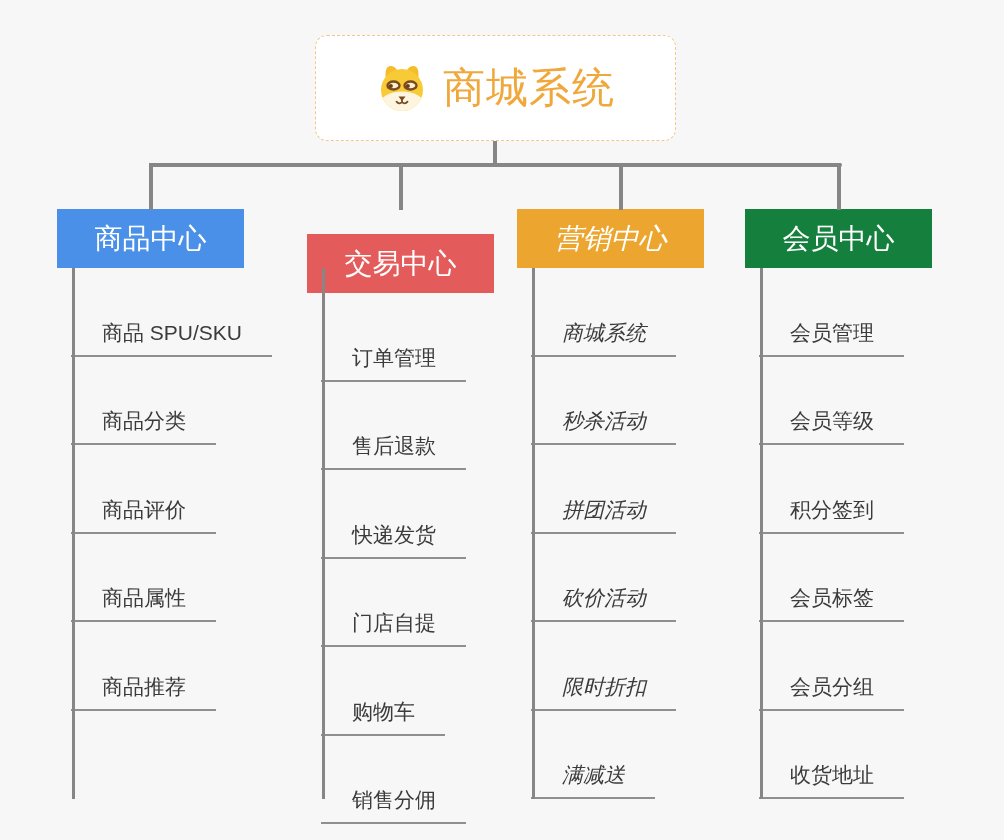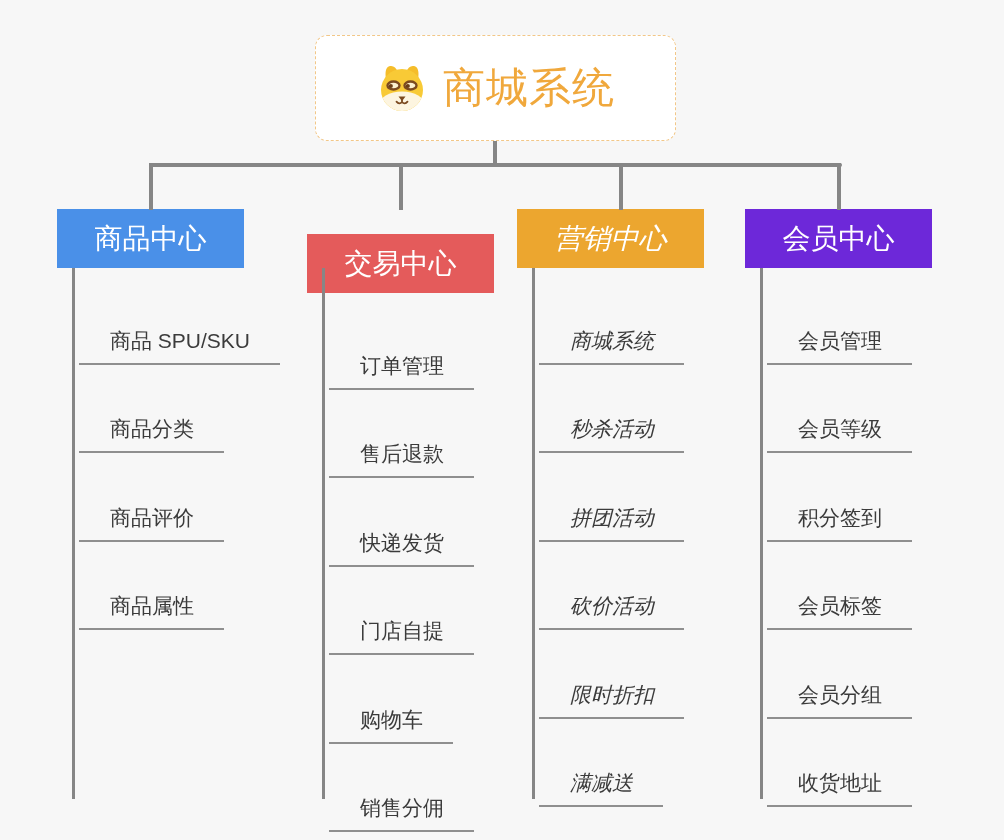--- a/index.html
+++ b/index.html
@@ -69,21 +69,21 @@
   .branch-vline {
     position: absolute;
     left: 15px;
     top: 59px;
     width: 3px;
     height: 531px;
     background: var(--connector, #868686);
   }
   .branch-items {
     list-style: none;
-    margin: 8px;
+    margin: 0;
     padding: 0 0 0 14px;
   }
   .item {
     height: 88.5px;
     display: flex;
     align-items: flex-end;
   }
   .item-label {
     display: inline-block;
     padding: 0 30px 8px 31px;
@@ -133,20 +133,23 @@
         </li>
         <li class="item">
           <span class="item-label">商品分类</span>
         </li>
         <li class="item">
           <span class="item-label">商品评价</span>
         </li>
         <li class="item">
           <span class="item-label">商品属性</span>
         </li>
+        <li class="item">
+          <span class="item-label">商品推荐</span>
+        </li>
       </ul>
     </div>
   <div class="connector drop" style="left: 149px;"></div>
     <div class="branch" style="left: 307px;">
       <div class="branch-box" style="background: rgb(228, 91, 91); margin-top: 25px;">
         <span class="branch-label">交易中心</span>
       </div>
       <div class="branch-vline"></div>
       <ul class="branch-items">
         <li class="item">
@@ -191,21 +194,21 @@
         <li class="item">
           <span class="item-label">限时折扣</span>
         </li>
         <li class="item">
           <span class="item-label">满减送</span>
         </li>
       </ul>
     </div>
   <div class="connector drop" style="left: 619px;"></div>
     <div class="branch" style="left: 745px;">
-      <div class="branch-box" style="background: #6d28d9;">
+      <div class="branch-box" style="background: #15803d;">
         <span class="branch-label">会员中心</span>
       </div>
       <div class="branch-vline"></div>
       <ul class="branch-items">
         <li class="item">
           <span class="item-label">会员管理</span>
         </li>
         <li class="item">
           <span class="item-label">会员等级</span>
         </li>

